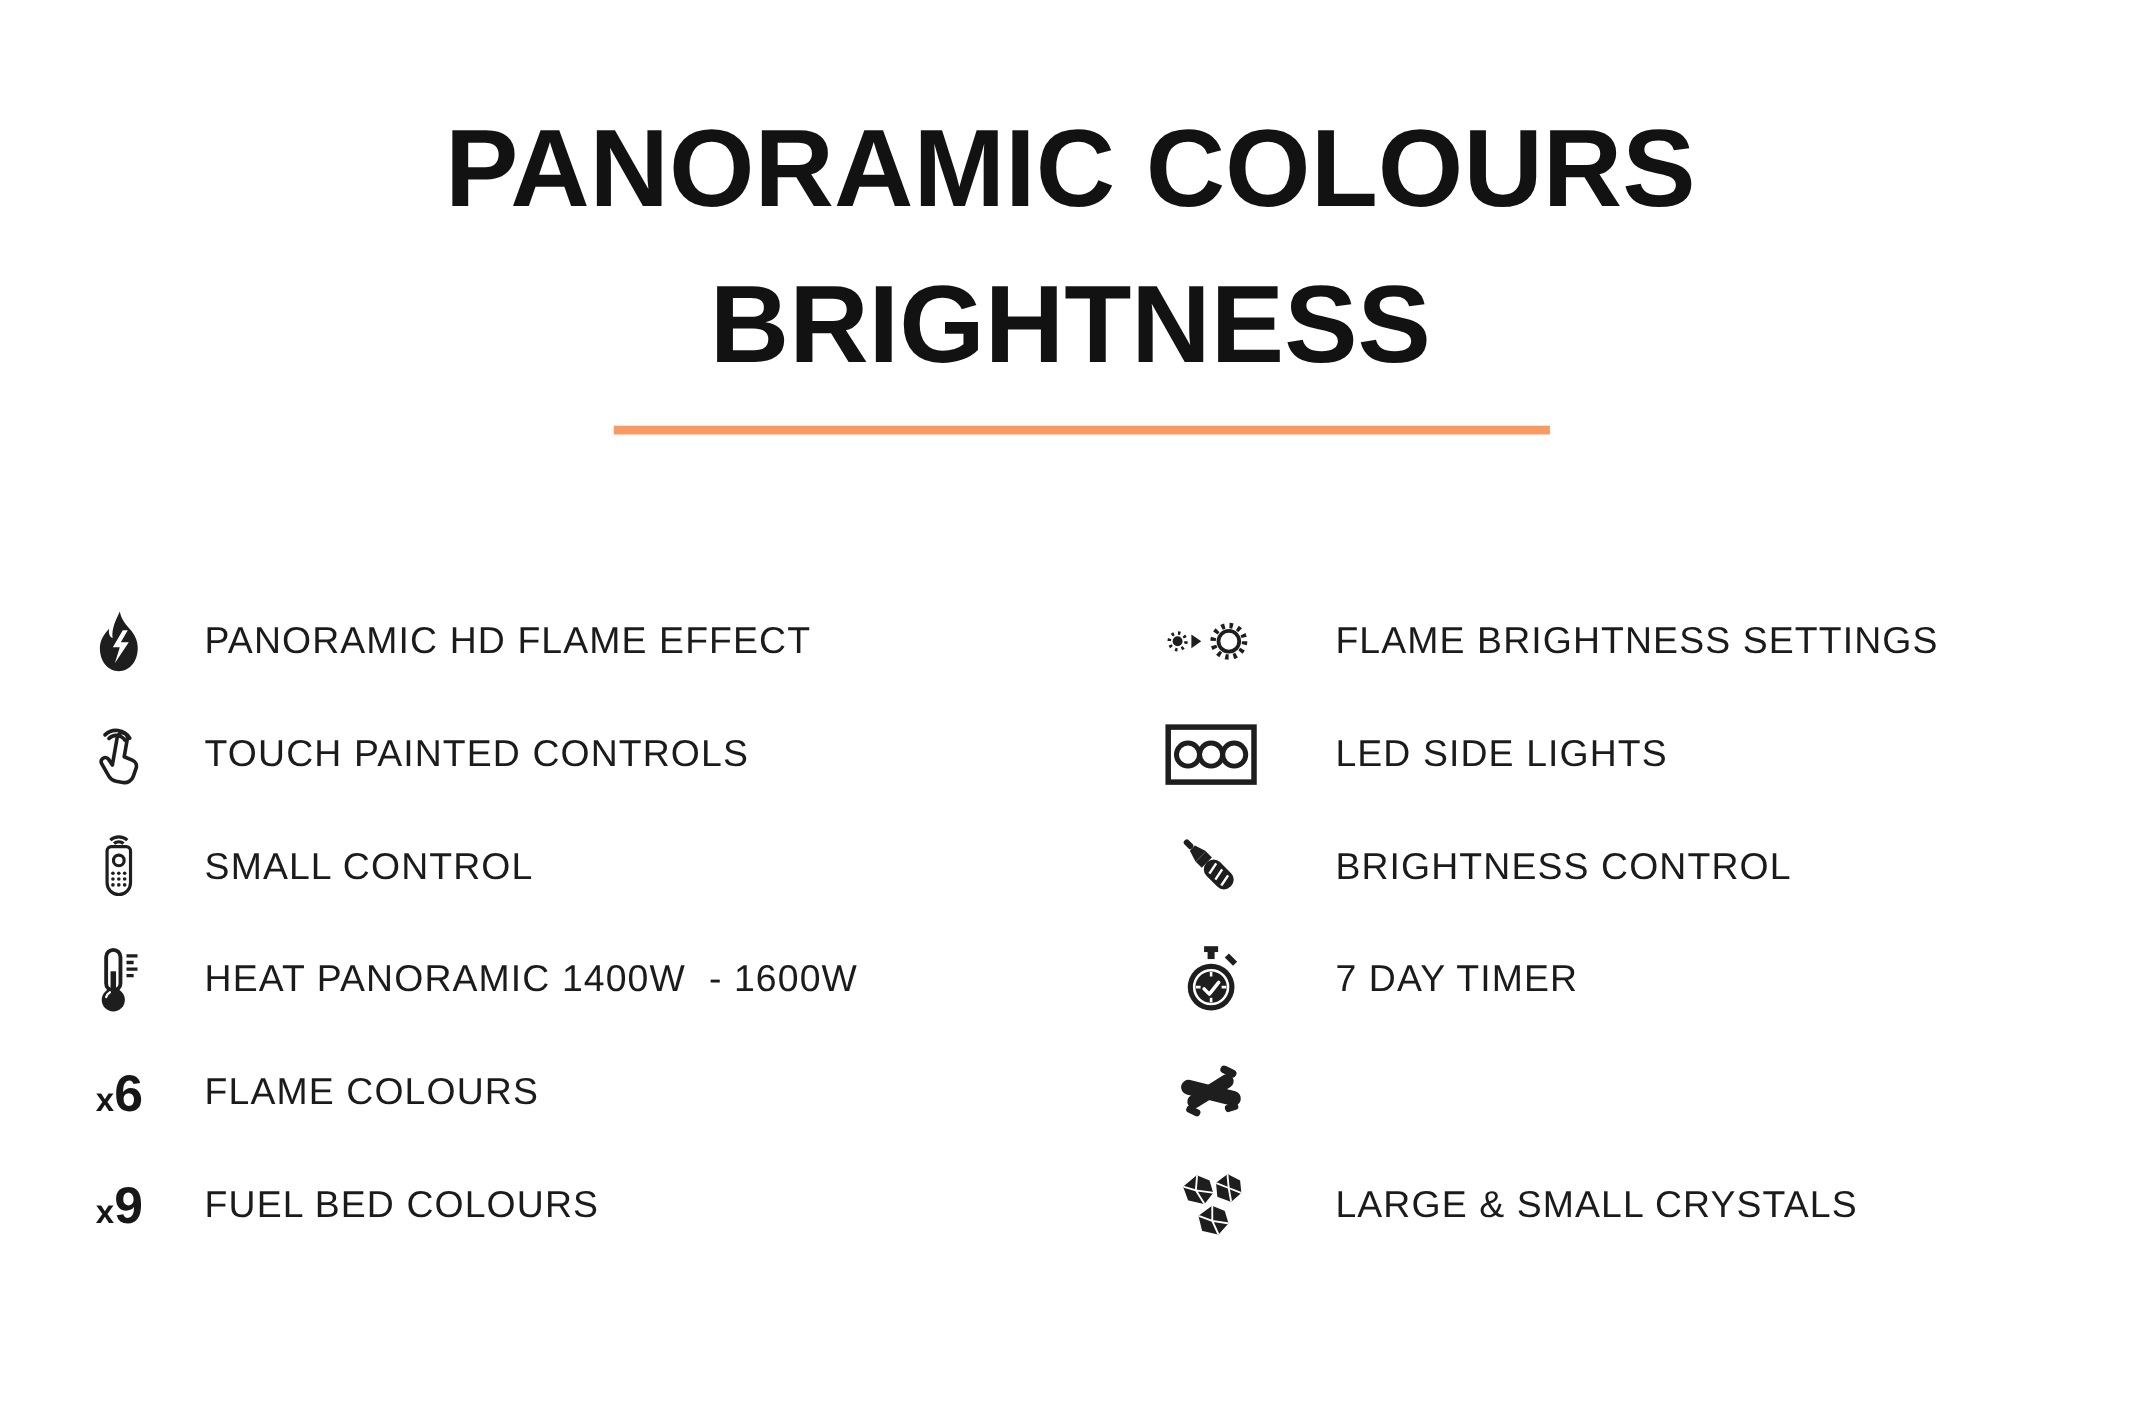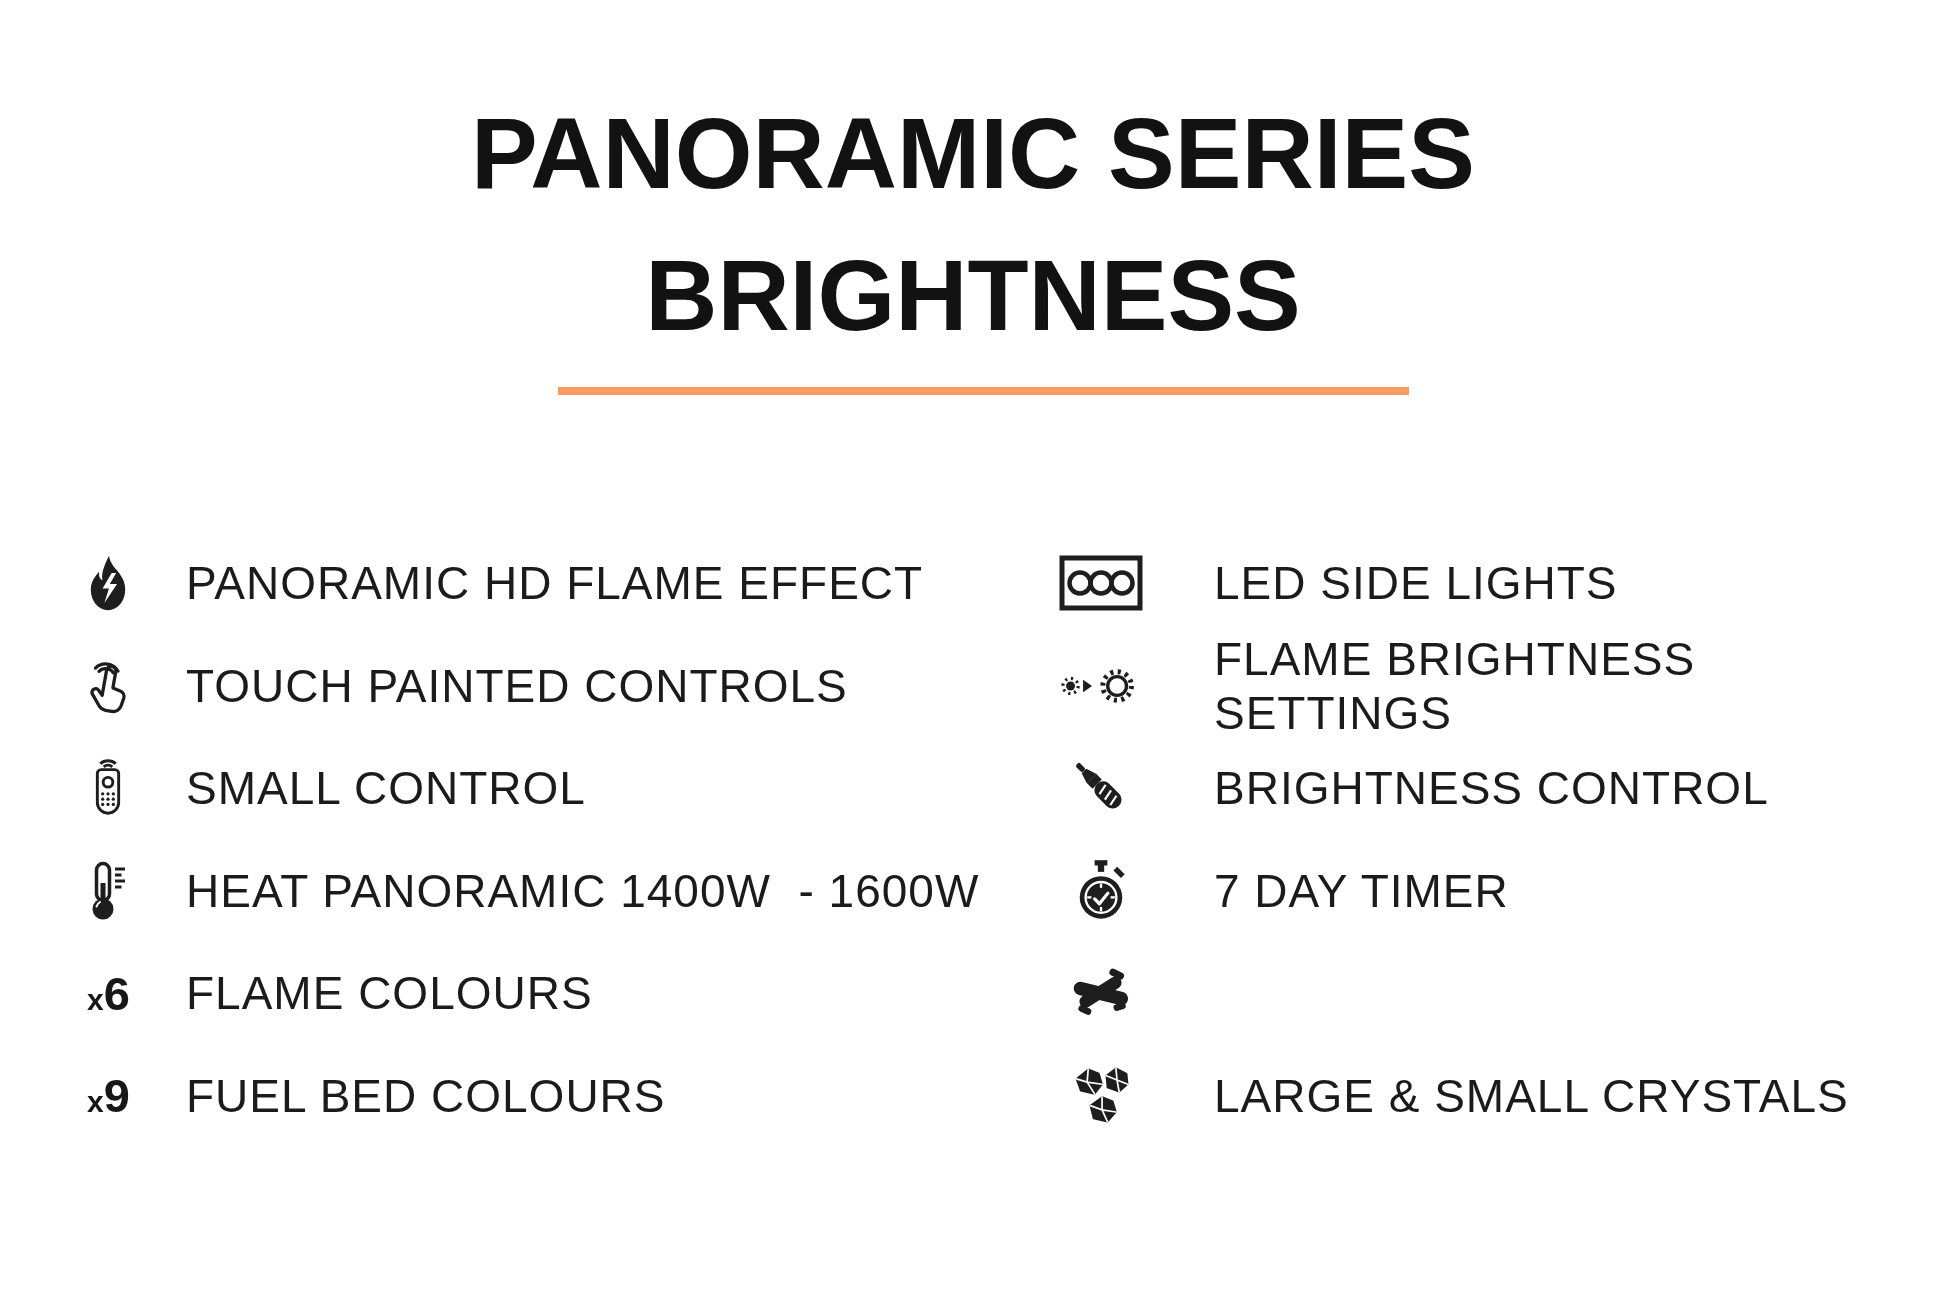--- a/index.html
+++ b/index.html
@@ -24,33 +24,33 @@
   .col{position:absolute;top:532px;}
   .col-left{left:75px;}
   .col-right{left:1058px;}
   .feature-row{display:flex;align-items:center;height:102.5px;}
   .icon-cell{
     display:flex;align-items:center;justify-content:center;flex:none;
   }
   .col-left .icon-cell{width:66px;margin-right:45px;}
   .col-right .icon-cell{width:86px;margin-right:70px;}
   .feature-label{
-    font-size:46px;font-weight:400;letter-spacing:1px;color:#1b1b1b;
+    font-size:34px;font-weight:400;letter-spacing:1px;color:#1b1b1b;
     white-space:pre-wrap;
   }
   .badge{display:flex;align-items:baseline;font-weight:bold;color:#171717;}
   .badge .x{font-size:30px;}
   .badge .n{font-size:47px;letter-spacing:-1px;}
   svg{display:block;}
 </style>
 </head>
 <body>
 
 <div class="title-block">
-  <div class="title-line">PANORAMIC SERIES</div>
+  <div class="title-line">PANORAMIC COLOURS</div>
   <div class="title-line">BRIGHTNESS</div>
 </div>
 <div class="title-divider" style="background: rgb(248, 154, 98);"></div>
 
 <div class="col col-left">
 
   <div class="feature-row">
     <span class="icon-cell">
       <svg width="58" height="78" viewBox="0 0 64 64">
         <path fill="#1e1e1e" d="M33 2c1.6 9.5 7.6 14 11.6 19.5 4.4 6 6.4 11 6.4 17.5C51 52.5 42.5 62 32 62S13 52.5 13 39c0-8 4.6-14.5 9.2-19.5-.6 5 .6 8 3.6 9.5C24.5 19 29 11 33 2z"></path>
@@ -133,41 +133,41 @@
     </span>
     <span class="feature-label">FUEL BED COLOURS</span>
   </div>
 
 </div>
 
 <div class="col col-right">
 
   <div class="feature-row">
     <span class="icon-cell">
-      <svg width="84" height="56" viewBox="0 0 84 56">
-        <rect x="3" y="3" width="78" height="50" fill="none" stroke="#1e1e1e" stroke-width="5"></rect>
-        <circle cx="21" cy="28" r="10.5" fill="none" stroke="#1e1e1e" stroke-width="4.5"></circle>
-        <circle cx="42" cy="28" r="10.5" fill="none" stroke="#1e1e1e" stroke-width="4.5"></circle>
-        <circle cx="63" cy="28" r="10.5" fill="none" stroke="#1e1e1e" stroke-width="4.5"></circle>
-      </svg>
-    </span>
-    <span class="feature-label">LED SIDE LIGHTS</span>
-  </div>
-
-  <div class="feature-row">
-    <span class="icon-cell">
       <svg width="88" height="58" viewBox="0 0 96 64">
         <circle cx="14" cy="32" r="5" fill="#1e1e1e"></circle>
         <circle cx="14" cy="32" r="8.5" fill="none" stroke="#1e1e1e" stroke-width="3.5" stroke-dasharray="2.5 4.2"></circle>
         <polygon points="28,25 28,39 38,32" fill="#1e1e1e"></polygon>
         <circle cx="66" cy="32" r="10.5" fill="none" stroke="#1e1e1e" stroke-width="3.8"></circle>
         <circle cx="66" cy="32" r="16" fill="none" stroke="#1e1e1e" stroke-width="5.5" stroke-dasharray="3.5 4.9"></circle>
       </svg>
     </span>
     <span class="feature-label">FLAME BRIGHTNESS SETTINGS</span>
+  </div>
+
+  <div class="feature-row">
+    <span class="icon-cell">
+      <svg width="84" height="56" viewBox="0 0 84 56">
+        <rect x="3" y="3" width="78" height="50" fill="none" stroke="#1e1e1e" stroke-width="5"></rect>
+        <circle cx="21" cy="28" r="10.5" fill="none" stroke="#1e1e1e" stroke-width="4.5"></circle>
+        <circle cx="42" cy="28" r="10.5" fill="none" stroke="#1e1e1e" stroke-width="4.5"></circle>
+        <circle cx="63" cy="28" r="10.5" fill="none" stroke="#1e1e1e" stroke-width="4.5"></circle>
+      </svg>
+    </span>
+    <span class="feature-label">LED SIDE LIGHTS</span>
   </div>
 
   <div class="feature-row">
     <span class="icon-cell">
       <svg width="70" height="70" viewBox="0 0 64 64">
         <g transform="rotate(-45 32 32)" fill="#1e1e1e">
           <rect x="29.5" y="1" width="5" height="9" rx="2"></rect>
           <path d="M29 10h6l3.2 10H25.8z"></path>
           <rect x="26" y="20" width="12" height="7"></rect>
           <rect x="24" y="27" width="16" height="28" rx="7.5"></rect>

